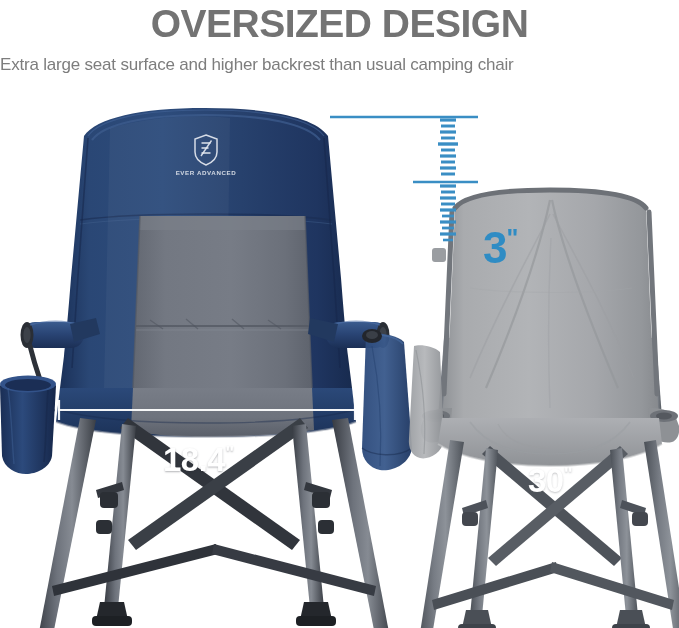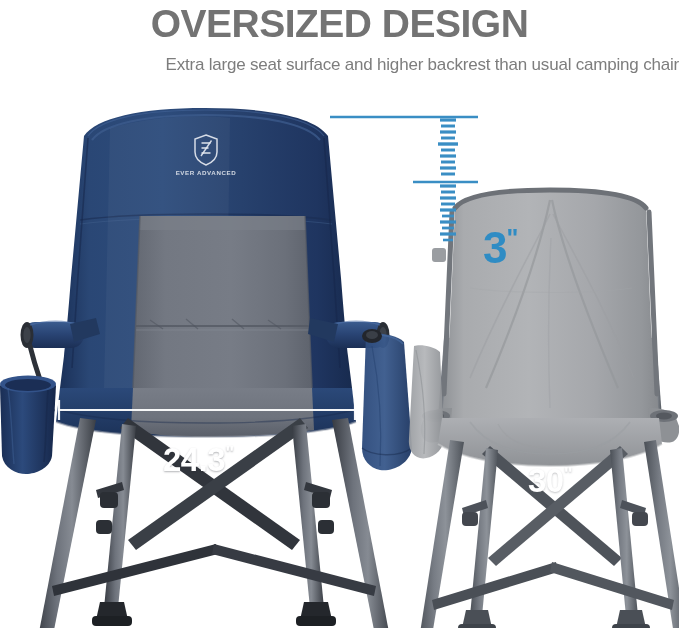--- a/index.html
+++ b/index.html
@@ -8,21 +8,21 @@
 
   
   #header{position:absolute;left:0;top:0;width:679px;height:88px;}
   #headline{
     position:absolute;left:0;top:2px;width:679px;text-align:center;
     font-family:"Liberation Sans",sans-serif;
     font-size:39px;font-weight:700;letter-spacing:-0.5px;
     color:#737373;line-height:44px;white-space:nowrap;
   }
   #subhead{
-    position:absolute;left:0;top:54px;width:679px;text-align:right;
+    position:absolute;left:0;top:54px;width:679px;text-align:left;
     font-family:"Liberation Sans",sans-serif;
     font-size:17px;font-weight:400;letter-spacing:-0.2px;
     color:#7d7d7d;line-height:22px;white-space:nowrap;
   }
 
   
   #art{position:absolute;left:0;top:88px;width:679px;height:540px;}
   #art svg{display:block;width:679px;height:540px;}
 
   
@@ -396,19 +396,19 @@
         <line x1="58" y1="322" x2="356" y2="322" stroke="#ffffff" stroke-width="2.2" opacity=".95"></line>
         <line x1="59" y1="312" x2="59" y2="332" stroke="#ffffff" stroke-width="2.2" opacity=".95"></line>
         <line x1="355" y1="312" x2="355" y2="332" stroke="#ffffff" stroke-width="2.2" opacity=".95"></line>
       </g>
     </svg>
 
     <div class="dimlabel" id="label-3">
       <span>3</span><span class="qt">"</span>
     </div>
     <div class="dimlabel" id="label-243">
-      <span>24.3</span><span class="qt">"</span>
+      <span>18.4</span><span class="qt">"</span>
     </div>
     <div class="dimlabel" id="label-21">
       <span>30</span><span class="qt">"</span>
     </div>
   </div>
 </div>
 
 </body></html>

